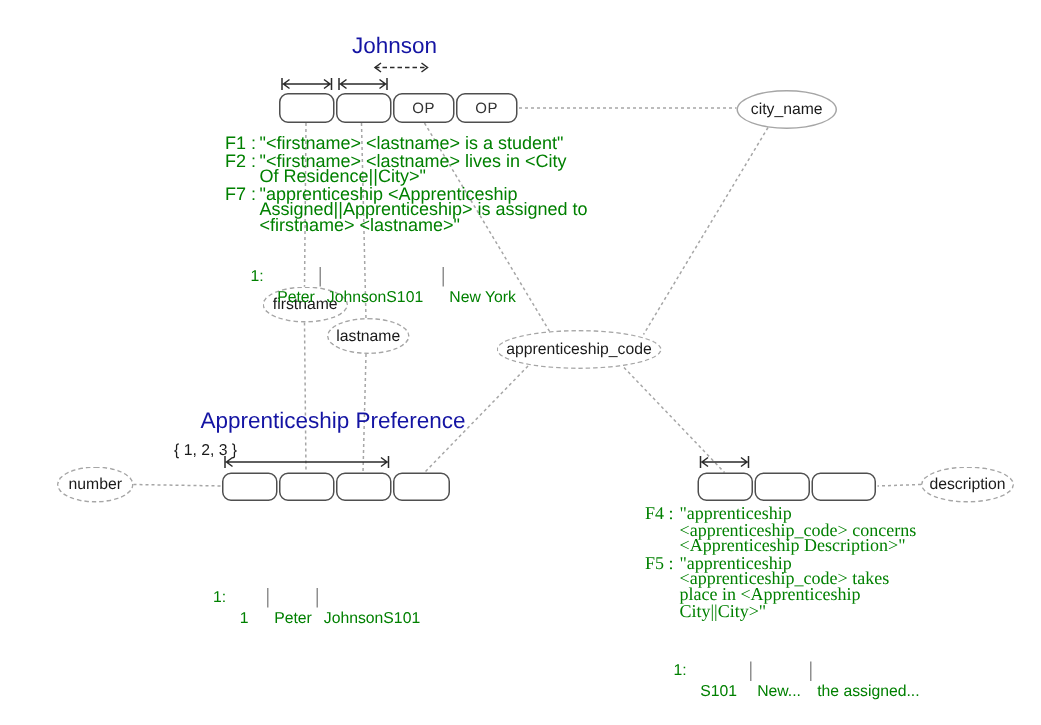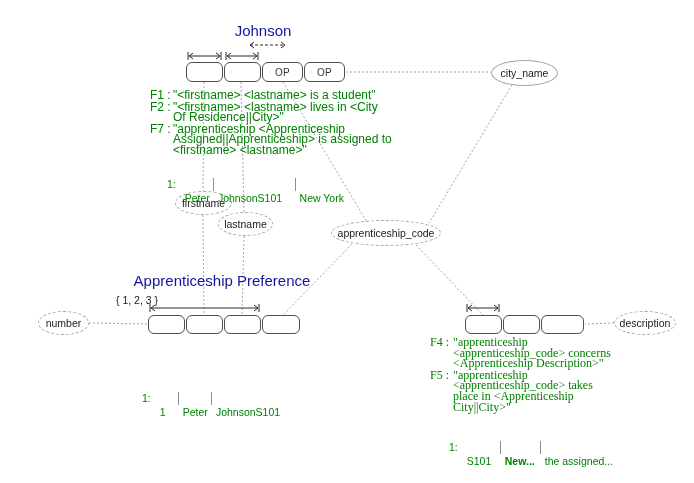--- a/index.html
+++ b/index.html
@@ -75,21 +75,21 @@
   #ex-apprenticeship { left:449px; top:427px; }
   #constraint { left:72px; top:294px;margin-left:44px; }
 
   #ex-student .c1 { min-width:24px; }
   #ex-student .c2 { min-width:33px; }
   #ex-student .c3 { min-width:34px; }
   #ex-preference .c1 { min-width:15px; }
   #ex-preference .c2 { min-width:24px; }
   #ex-preference .c3 { min-width:33px; }
   #ex-apprenticeship .c1 { min-width:30px; }
-  #ex-apprenticeship .c2 { min-width:32px;font-weight:bold; }
+  #ex-apprenticeship .c2 { min-width:32px; }
 </style>
 </head>
 <body>
 
 <div class="canvas">
 
   <svg class="wires" width="694" height="483" viewBox="0 0 694 483">
     <g class="wire">
       <path d="M204,82 L203,192"></path>
       <path d="M241,82 L244,213"></path>

